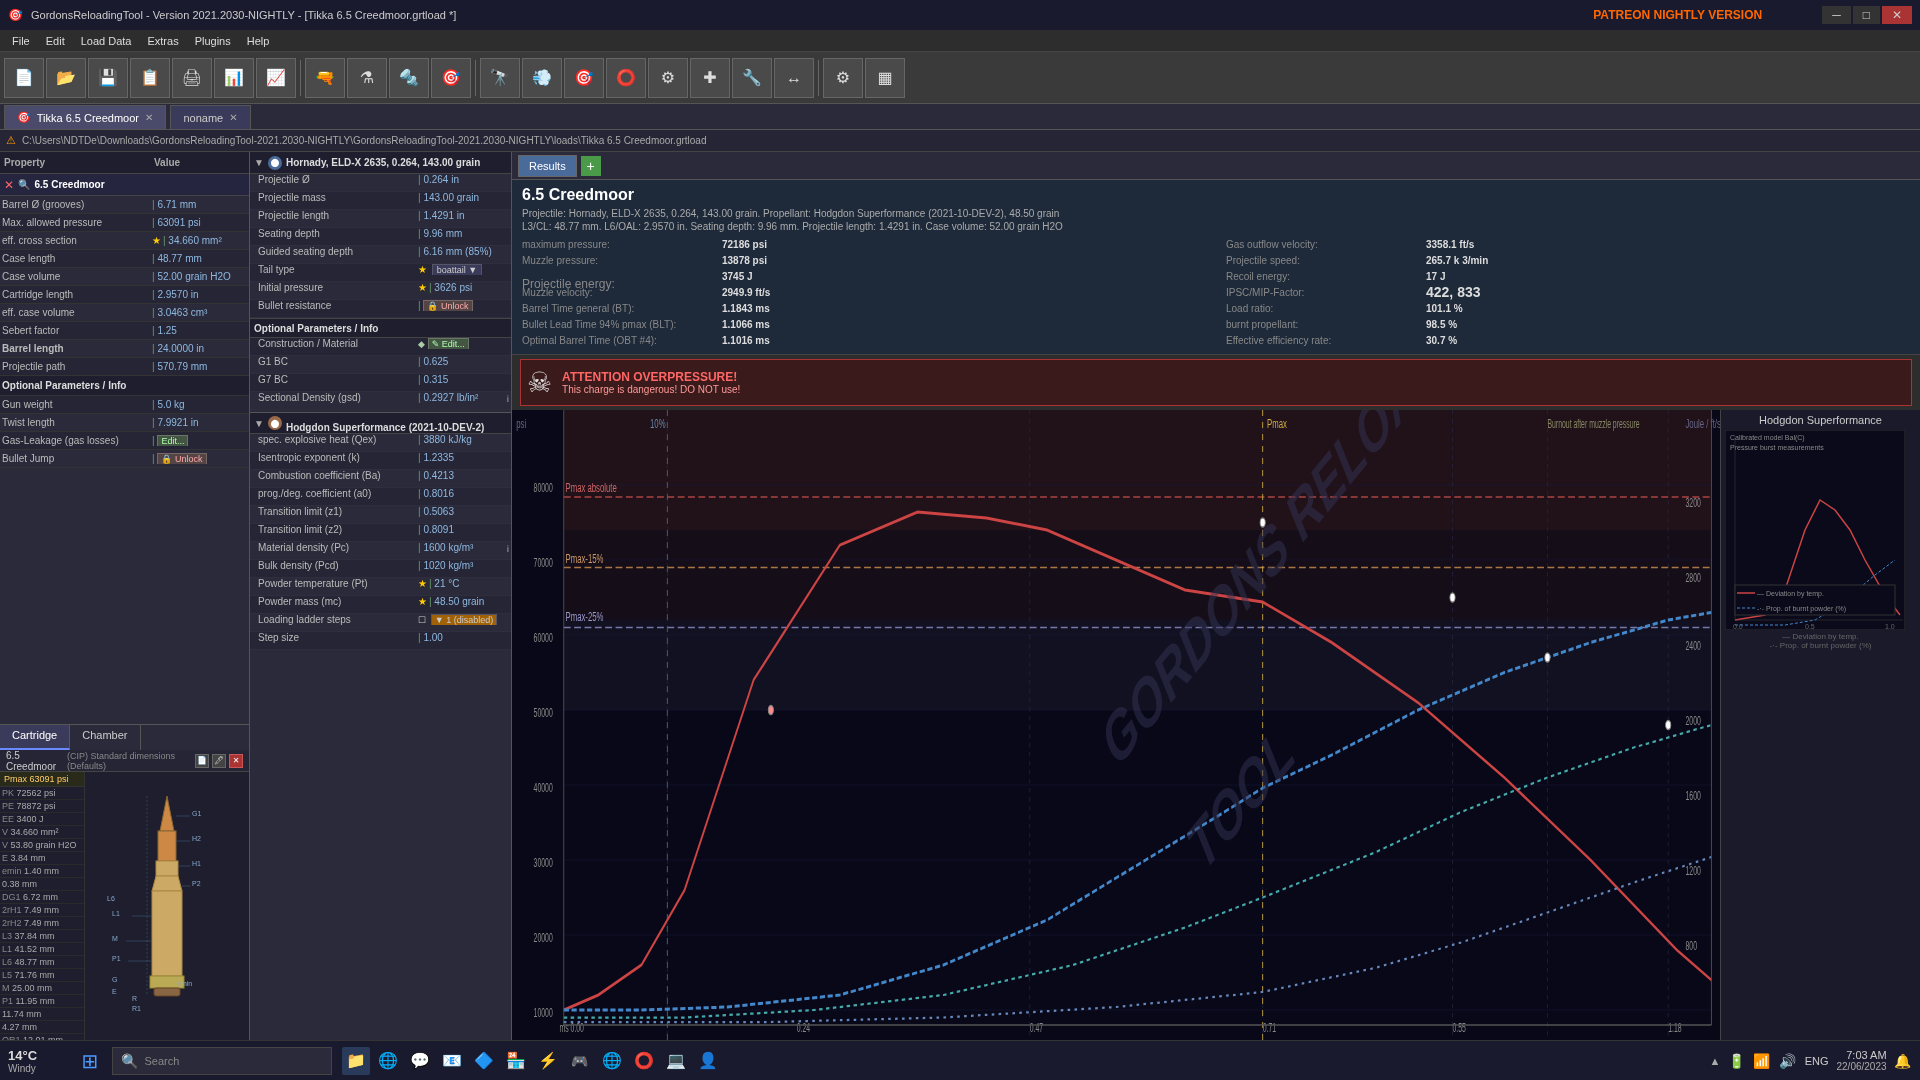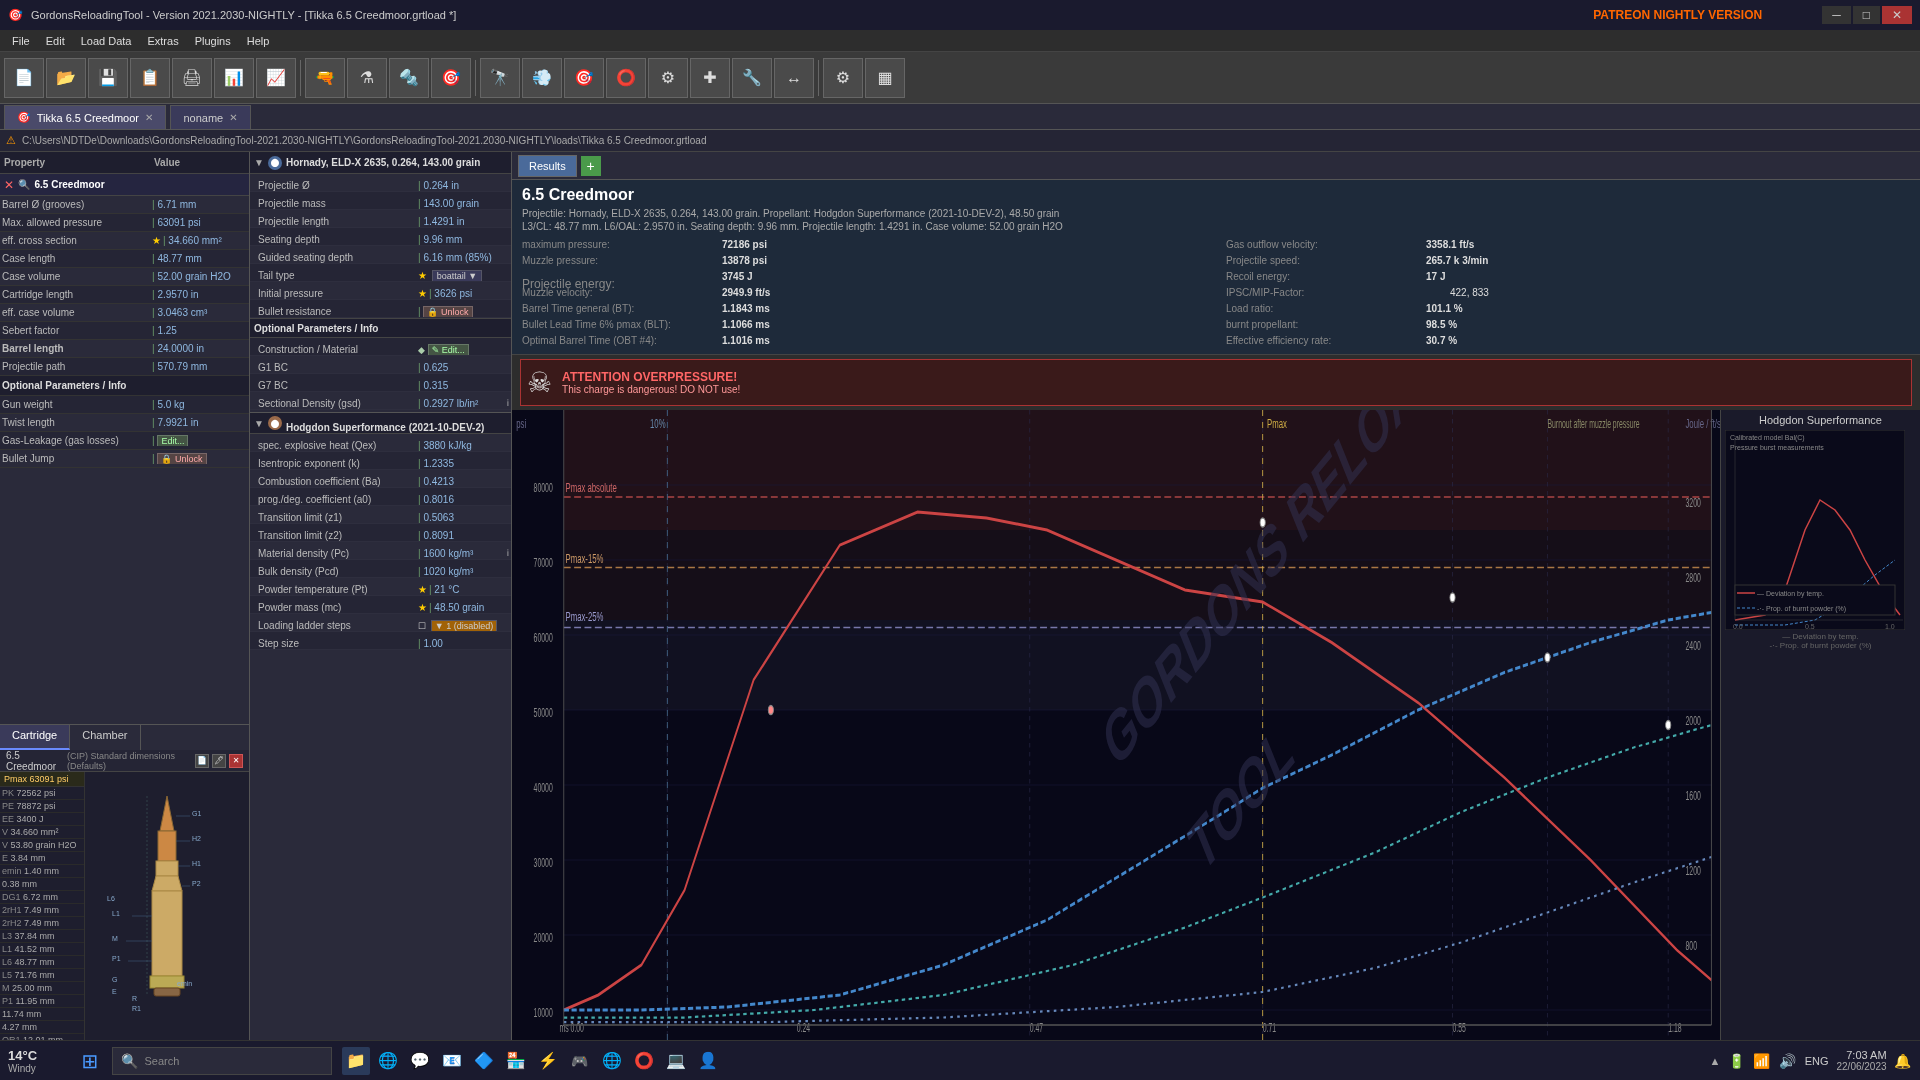--- a/index.html
+++ b/index.html
@@ -36,21 +36,21 @@
     .bottom-tab { padding: 4px 12px; cursor: pointer; font-size: 11px; color: #ccc; border-right: 1px solid #555; }
     .bottom-tab.active { background: #3a3a5a; color: #fff; border-bottom: 2px solid #6a8aff; }
     
     
     #taskbar { height: 40px; background: #1a1a2e; display: flex; align-items: center; padding: 0 8px; gap: 6px; position: absolute; bottom: 0; width: 1920px; }
 
     
     ::-webkit-scrollbar { width: 6px; }
     ::-webkit-scrollbar-track { background: #1a1a2a; }
     ::-webkit-scrollbar-thumb { background: #4a4a6a; }
-    .mid-prop-row { display: flex; align-items: flex-end; height: 18px; border-bottom: 1px solid #2e2e3e; padding: 0 2px 0 8px; }
+    .mid-prop-row { display: flex; align-items: flex-start; height: 18px; border-bottom: 1px solid #2e2e3e; padding: 0 2px 0 8px; }
     .mid-prop-row:nth-child(even) { background: #252535; }
     .mid-prop-row:nth-child(odd) { background: #2a2a3a; }
     .mid-prop-name { width: 160px; font-size: 10px; color: #bbb; overflow: hidden; white-space: nowrap; }
     .mid-prop-val { flex: 1; font-size: 10px; color: #8fb8e0; overflow: hidden; white-space: nowrap; }
   </style>
 </head>
 <body>
 
 <div id="titlebar">
   <span>🎯</span>
@@ -453,32 +453,32 @@
         <div style="display:flex; height:16px; align-items:center;">
           <span style="font-size:10px; color:#888; width:200px;">Recoil energy:</span>
           <span style="font-size:10px; color:#ddd; font-weight:bold;">17 J</span>
         </div>
         <div style="display:flex; height:16px; align-items:center;">
           <span style="font-size:10px; color:#888; width:200px;">Muzzle velocity:</span>
           <span style="font-size:10px; color:#ddd; font-weight:bold;">2949.9 ft/s</span>
         </div>
         <div style="display:flex; height:16px; align-items:center;">
           <span style="font-size:10px; color:#888; width:200px;">IPSC/MIP-Factor:</span>
-          <span style="font-size:10px; color:#ddd; font-weight:normal;margin-left:24px;">422, 833</span>
+          <span style="font-size:14px; color:#ddd; font-weight:bold;">422, 833</span>
         </div>
         <div style="display:flex; height:16px; align-items:center;">
           <span style="font-size:10px; color:#888; width:200px;">Barrel Time general (BT):</span>
           <span style="font-size:10px; color:#ddd; font-weight:bold;">1.1843 ms</span>
         </div>
         <div style="display:flex; height:16px; align-items:center;">
           <span style="font-size:10px; color:#888; width:200px;">Load ratio:</span>
           <span style="font-size:10px; color:#ddd; font-weight:bold;">101.1 %</span>
         </div>
         <div style="display:flex; height:16px; align-items:center;">
-          <span style="font-size:10px; color:#888; width:200px;">Bullet Lead Time 6% pmax (BLT):</span>
+          <span style="font-size:10px; color:#888; width:200px;">Bullet Lead Time 94% pmax (BLT):</span>
           <span style="font-size:10px; color:#ddd; font-weight:bold;">1.1066 ms</span>
         </div>
         <div style="display:flex; height:16px; align-items:center;">
           <span style="font-size:10px; color:#888; width:200px;">burnt propellant:</span>
           <span style="font-size:10px; color:#ddd; font-weight:bold;">98.5 %</span>
         </div>
         <div style="display:flex; height:16px; align-items:center;">
           <span style="font-size:10px; color:#888; width:200px;">Optimal Barrel Time (OBT #4):</span>
           <span style="font-size:10px; color:#ddd; font-weight:bold;">1.1016 ms</span>
         </div>

